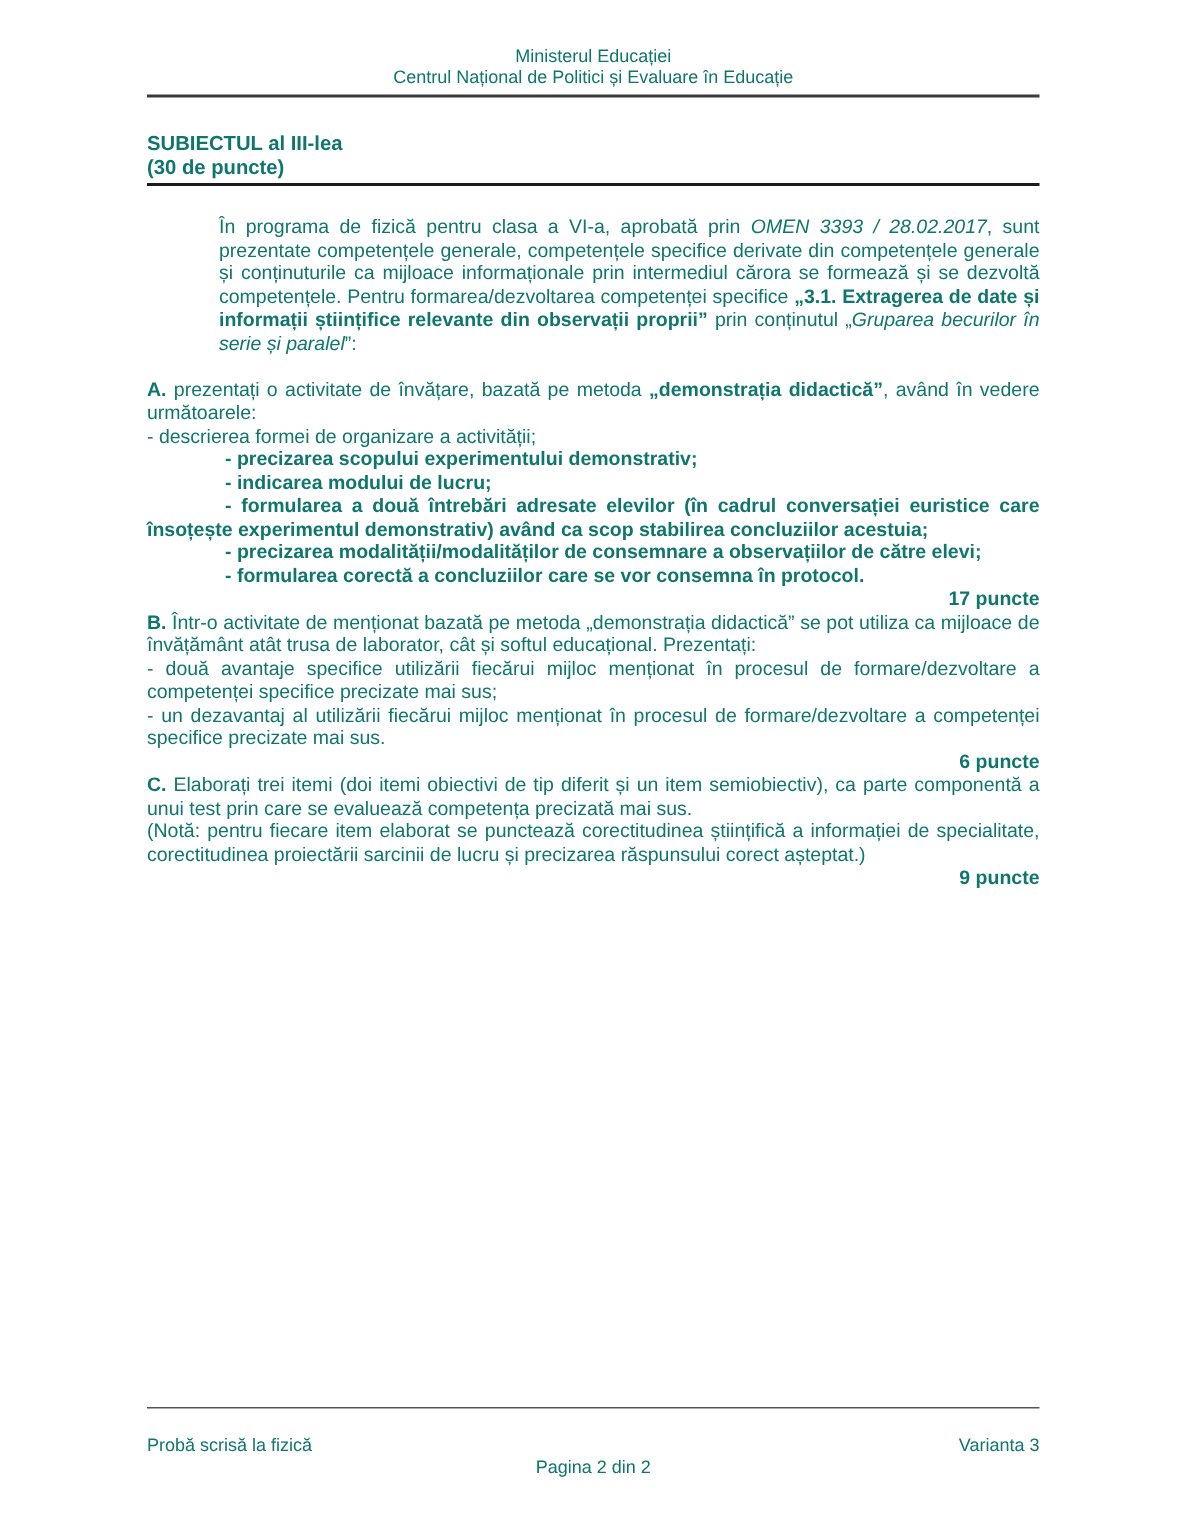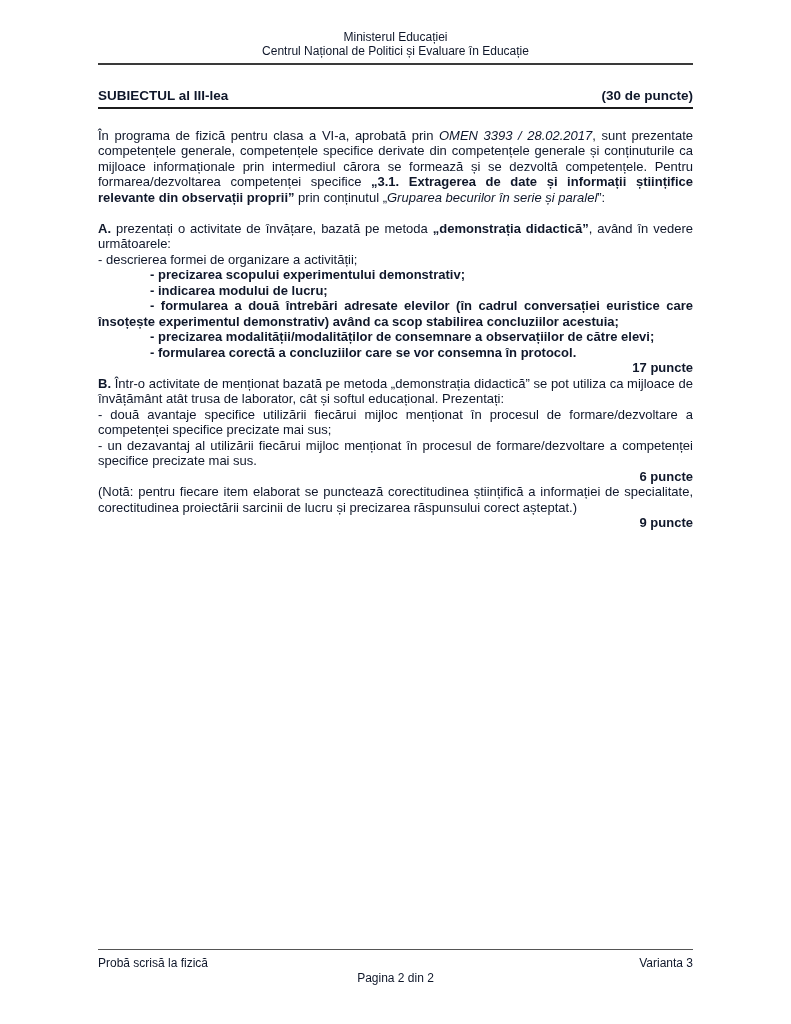--- a/index.html
+++ b/index.html
@@ -5,21 +5,21 @@
   html, body { margin: 0; padding: 0; background: #ffffff; }
   .page {
     position: relative;
     width: 791px;
     height: 1024px;
     margin: 0 auto;
     background: #ffffff;
     font-family: "Liberation Sans", "DejaVu Sans", sans-serif;
     font-size: 13px;
     line-height: 15.5px;
-    color: #0f172a;
+    color: #0f766e;
     overflow: hidden;
   }
   .content {
     position: absolute;
     left: 98px;
     top: 30px;
     width: 595px;
   }
   .doc-header {
     text-align: center;
@@ -30,36 +30,37 @@
   }
   .subject-row {
     display: flex;
     justify-content: space-between;
     align-items: baseline;
     margin-top: 23px;
     padding-bottom: 3px;
     border-bottom: 2px solid #1c1c1c;
     font-weight: bold;
     font-size: 13.5px;
+    flex-direction: column;
   }
   .para { margin: 0; text-align: justify; }
-  .intro { margin-top: 19px; }
+  .intro { margin-top: 19px; margin-left: 48px; }
   .after-gap { margin-top: 15.5px; }
   .item { margin: 0; text-align: justify; }
   .item.lvl2 { text-indent: 52px; font-weight: bold; }
   .points { margin: 0; font-weight: bold; text-align: right; }
   .bold { font-weight: bold; }
   .italic { font-style: italic; }
   .doc-footer {
     position: absolute;
     left: 98px;
     right: 98px;
     bottom: 38px;
     border-top: 1.5px solid #555;
-    padding-top: 6px;
+    padding-top: 17px;
     font-size: 12px;
     line-height: 15px;
   }
   .footer-row { display: flex; justify-content: space-between; }
   .footer-center { text-align: center; }
 </style>
 </head>
 <body>
 
 <div class="page">
@@ -86,20 +87,21 @@
     <p class="item lvl2">- precizarea modalității/modalităților de consemnare a observațiilor de către elevi;</p>
     <p class="item lvl2">- formularea corectă a concluziilor care se vor consemna în protocol.</p>
     <p class="points">17 puncte</p>
 
     <p class="para"><span class="bold">B.</span><span> Într-o activitate de menționat bazată pe metoda „demonstrația didactică” se pot utiliza ca mijloace de învățământ atât trusa de laborator, cât și softul educațional. Prezentați:</span></p>
 
     <p class="item">- două avantaje specifice utilizării fiecărui mijloc menționat în procesul de formare/dezvoltare a competenței specifice precizate mai sus;</p>
     <p class="item">- un dezavantaj al utilizării fiecărui mijloc menționat în procesul de formare/dezvoltare a competenței specifice precizate mai sus.</p>
     <p class="points">6 puncte</p>
 
+    <p class="para"><span class="bold">C.</span><span> Elaborați trei itemi (doi itemi obiectivi de tip diferit și un item semiobiectiv), ca parte componentă a unui test prin care se evaluează competența precizată mai sus.</span></p>
 
     <p class="para">(Notă: pentru fiecare item elaborat se punctează corectitudinea științifică a informației de specialitate, corectitudinea proiectării sarcinii de lucru și precizarea răspunsului corect așteptat.)</p>
     <p class="points">9 puncte</p>
 
   </div>
 
   <div class="doc-footer">
     <div class="footer-row">
       <span>Probă scrisă la fizică</span>
       <span>Varianta 3</span>

